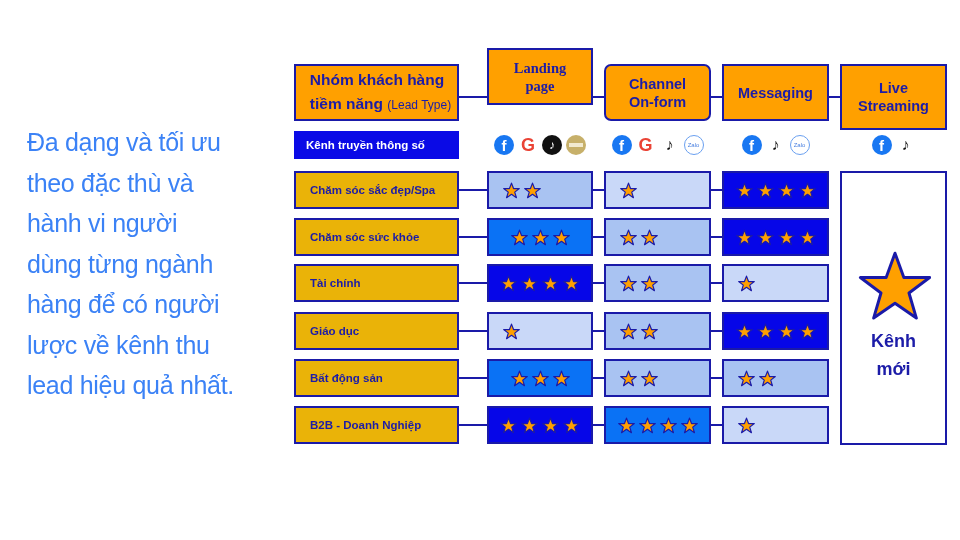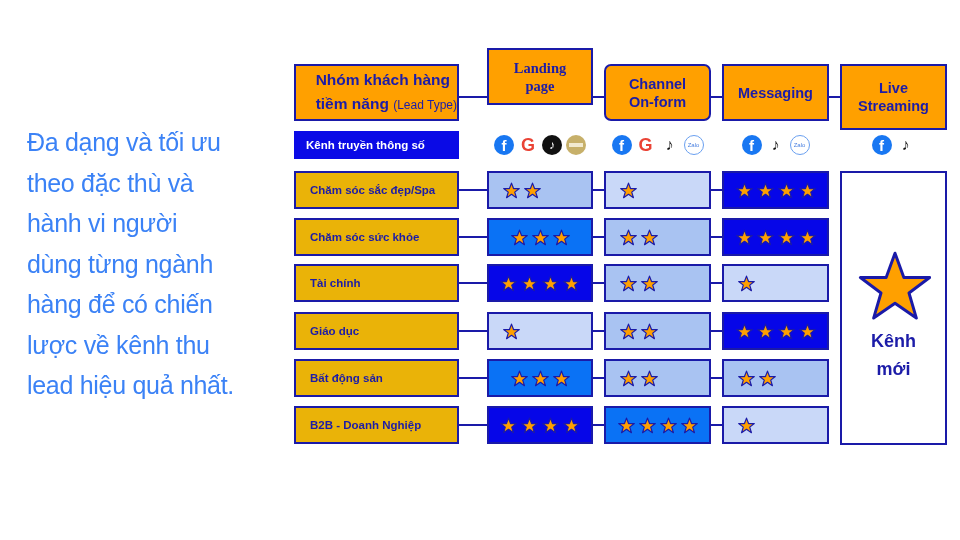--- a/index.html
+++ b/index.html
@@ -11,21 +11,21 @@
       position: absolute; left: 27px; top: 122px; width: 262px;
       font-family: "Liberation Sans", sans-serif;
       font-size: 25px; line-height: 40.5px; color: #3b82f6; letter-spacing: -0.3px;
     }
     .intro b { font-weight: 400; }
     .box { position: absolute; box-sizing: border-box; border: 2px solid #1a1aa8; }
     .hdr {
       background: #ffa000; color: #1c1ca8; font-weight: 700; font-size: 14.5px;
       display: flex; align-items: center; justify-content: center; text-align: center; line-height: 18px;
     }
-    .hdr.lead { justify-content: flex-end; padding-left: 8px; font-size: 15.5px; line-height: 24px; text-align: left; }
+    .hdr.lead { justify-content: center; padding-left: 8px; font-size: 15.5px; line-height: 24px; text-align: left; }
     .hdr.lead small { font-weight: 400; font-size: 12px; }
     .kenh {
       position: absolute; left: 294px; top: 131px; width: 165px; height: 28px;
       background: #0a0ae6; color: #ffffff; font-size: 11.5px; font-weight: 700;
       display: flex; align-items: center; padding-left: 12px; box-sizing: border-box;
     }
     .row-label {
       background: #eab308; color: #1c1ca8; font-weight: 700; font-size: 11.5px;
       display: flex; align-items: center; padding-left: 14px;
     }
@@ -58,21 +58,21 @@
     }
   </style>
 </head>
 <body>
 
 <div class="intro">
   <div>Đa dạng và tối ưu</div>
   <div>theo đặc thù và</div>
   <div><b>hành vi người</b></div>
   <div><b>dùng từng ngành</b></div>
-  <div><b>hàng</b><span> để có chiến</span></div>
+  <div><b>hàng</b><span> để có người</span></div>
   <div>lược về kênh thu</div>
   <div>lead hiệu quả nhất.</div>
 </div>
 
 <div class="line" style="left:458px; top:96px; width:382px;"></div>
 
 <div class="box hdr lead" style="left:294px; top:64px; width:165px; height:57px;">
   <div>
     <div>Nhóm khách hàng</div>
     <div><span>tiềm năng</span> <small>(Lead Type)</small></div>

